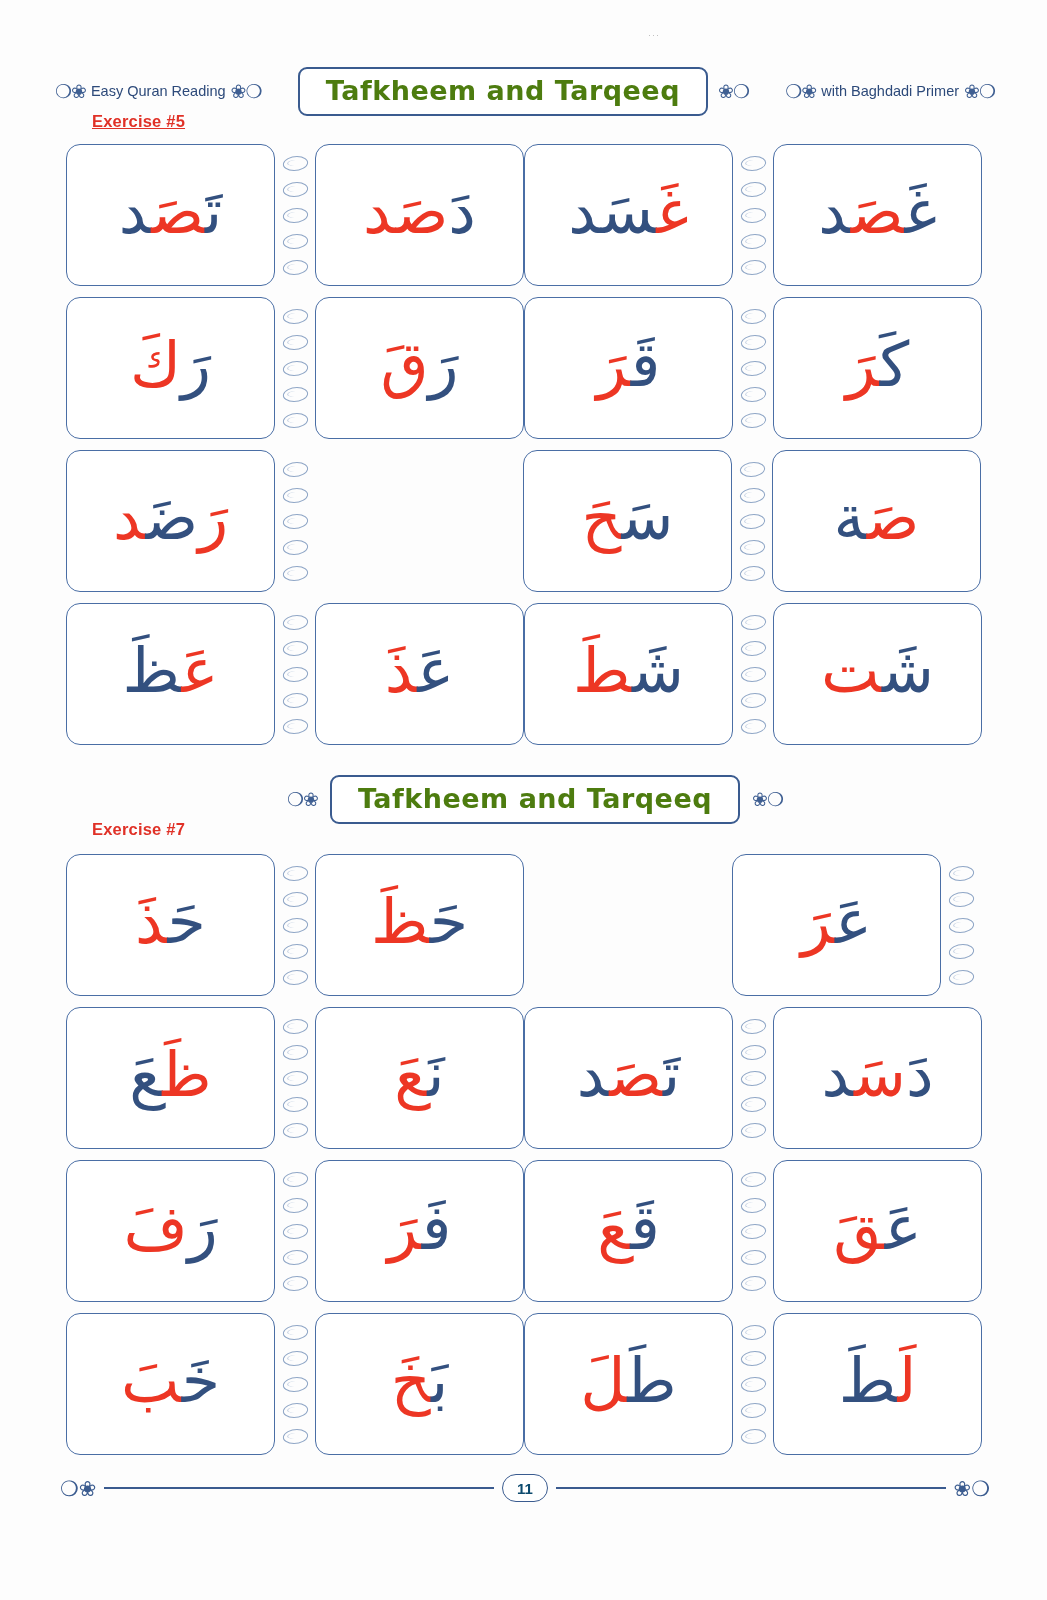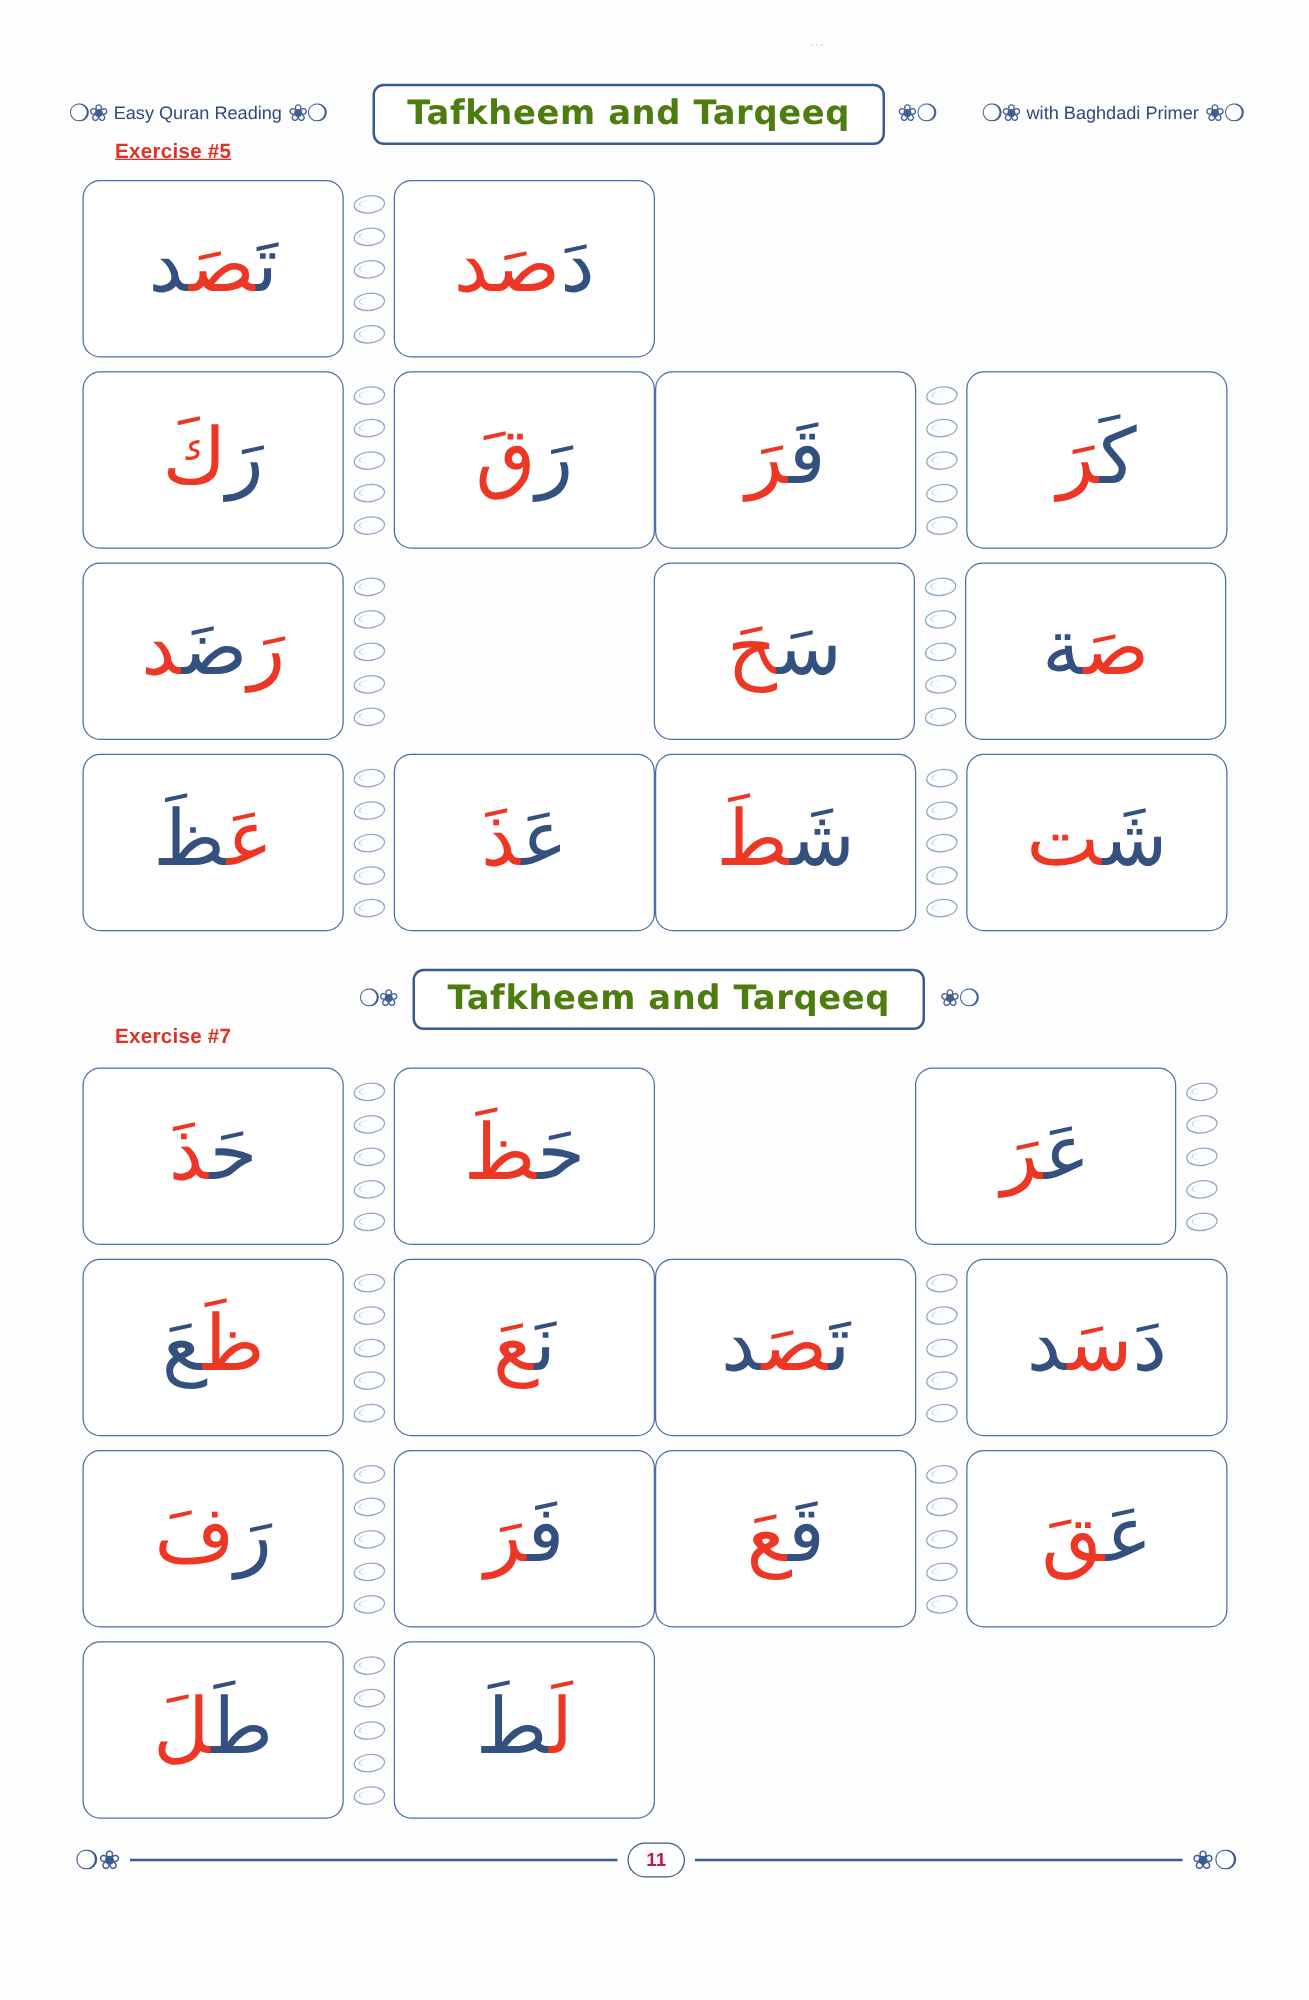--- a/index.html
+++ b/index.html
@@ -186,21 +186,21 @@
     content: "";
     position: absolute;
     top: -3px;
     width: 0; height: 0;
   }
   .page-num {
     min-width: 44px;
     height: 26px;
     border: 1.8px solid #3a5b8f;
     border-radius: 14px;
-    color: #be185d;
+    color: #0c4a6e;
     font-size: 15px;
     font-weight: bold;
     display: flex;
     align-items: center;
     justify-content: center;
     background: #fff;
   }
   .foot-orn { color: #3a5b8f; font-size: 21px; line-height: 1; }
   .tiny-mark {
     position: absolute;
@@ -248,20 +248,35 @@
           </div>
           <div class="spiral">
             <div class="ring"></div>
             <div class="ring"></div>
             <div class="ring"></div>
             <div class="ring"></div>
             <div class="ring"></div>
           </div>
           <div class="card">
             <div class="ar"><span class="b">د</span><span class="r">َصَد</span></div>
+          </div>
+        </div>
+        <div class="pair">
+          <div class="card">
+            <div class="ar"><span class="r">غ</span><span class="b">َسَد</span></div>
+          </div>
+          <div class="spiral">
+            <div class="ring"></div>
+            <div class="ring"></div>
+            <div class="ring"></div>
+            <div class="ring"></div>
+            <div class="ring"></div>
+          </div>
+          <div class="card">
+            <div class="ar"><span class="b">غ</span><span class="r">َصَ</span><span class="b">د</span></div>
           </div>
         </div>
       </div>
       <div class="row">
         <div class="pair">
           <div class="card">
             <div class="ar"><span class="b">رَ</span><span class="r">كَ</span></div>
           </div>
           <div class="spiral">
             <div class="ring"></div>
@@ -453,20 +468,35 @@
             <div class="ring"></div>
           </div>
           <div class="card">
             <div class="ar"><span class="b">عَ</span><span class="r">قَ</span></div>
           </div>
         </div>
       </div>
       <div class="row">
         <div class="pair">
           <div class="card">
+            <div class="ar"><span class="b">خَ</span><span class="r">بَ</span></div>
+          </div>
+          <div class="spiral">
+            <div class="ring"></div>
+            <div class="ring"></div>
+            <div class="ring"></div>
+            <div class="ring"></div>
+            <div class="ring"></div>
+          </div>
+          <div class="card">
+            <div class="ar"><span class="b">بَ</span><span class="r">خَ</span></div>
+          </div>
+        </div>
+        <div class="pair">
+          <div class="card">
             <div class="ar"><span class="b">طَ</span><span class="r">لَ</span></div>
           </div>
           <div class="spiral">
             <div class="ring"></div>
             <div class="ring"></div>
             <div class="ring"></div>
             <div class="ring"></div>
             <div class="ring"></div>
           </div>
           <div class="card">

